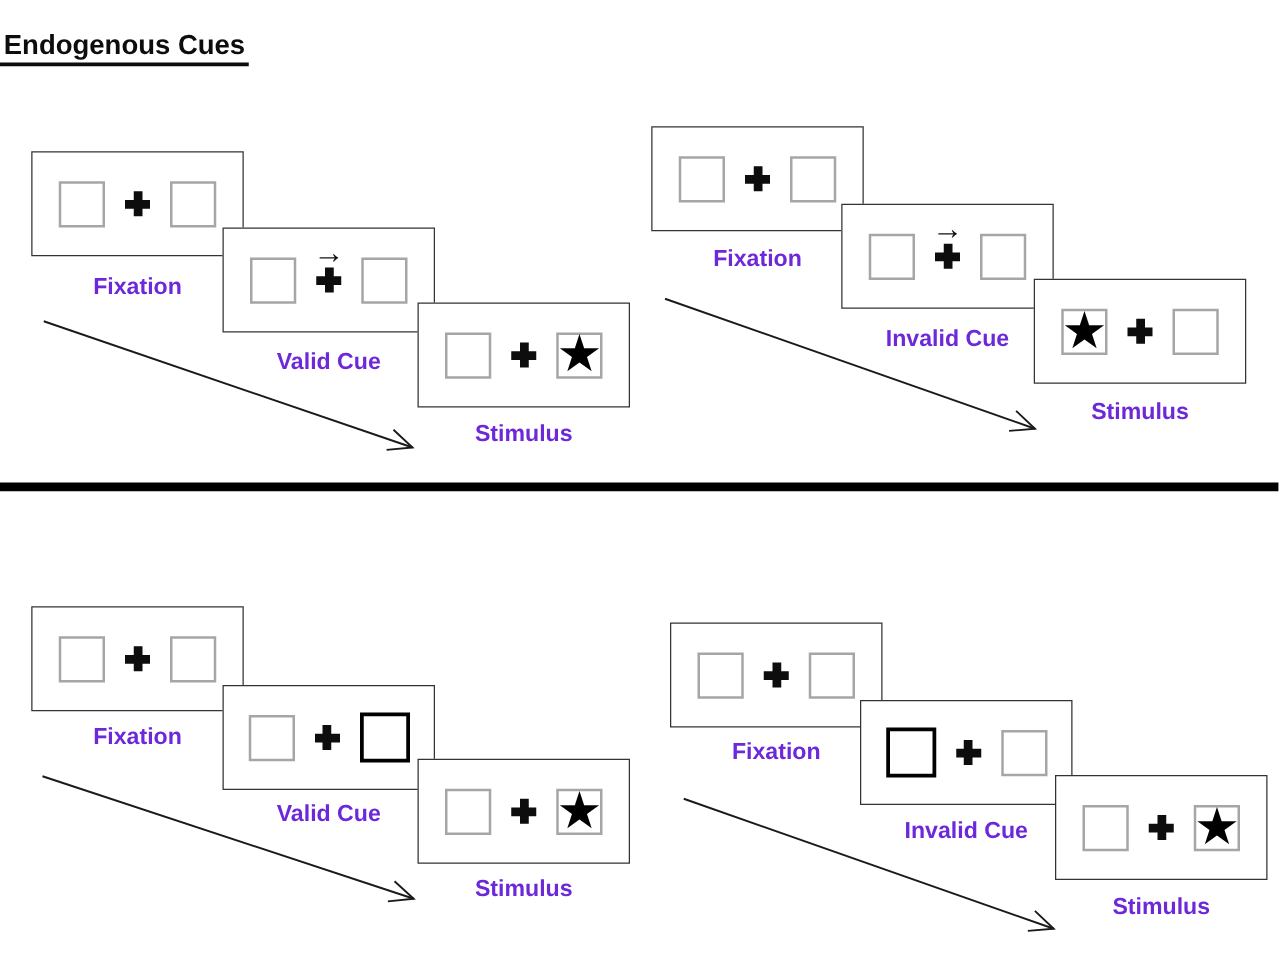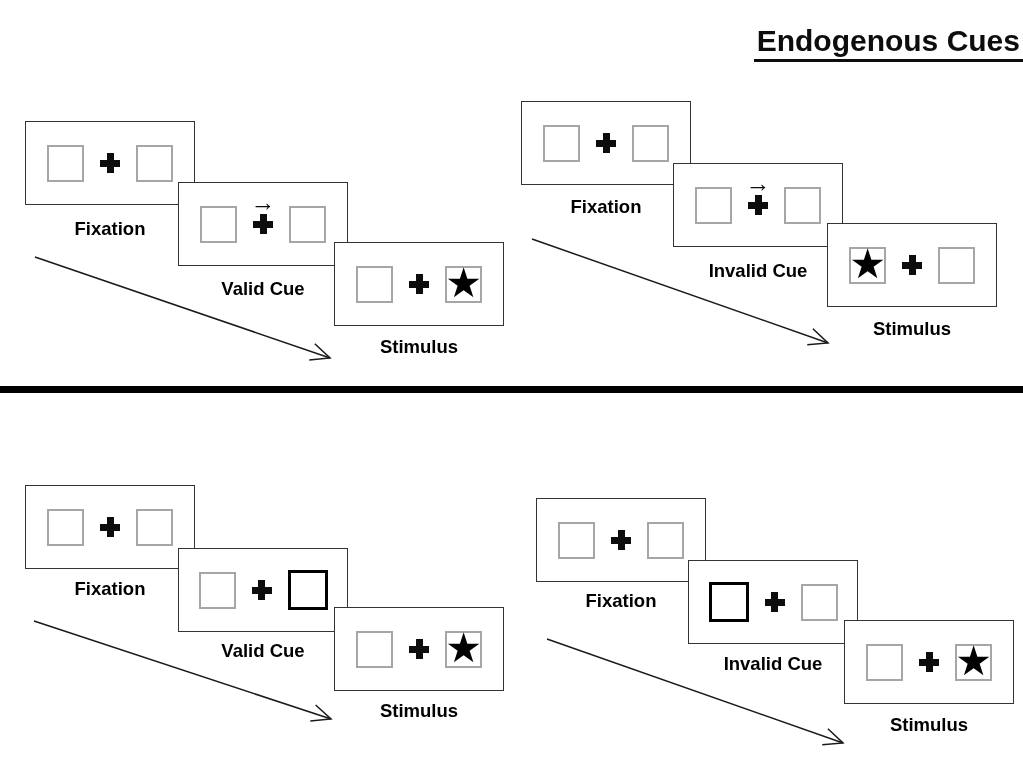--- a/index.html
+++ b/index.html
@@ -1,22 +1,22 @@
 <!DOCTYPE html>
 <html><head>
 <meta charset="utf-8">
 <style>
   html,body{margin:0;padding:0;background:#ffffff;}
   .stage{
     position:relative;width:1023px;height:767px;background:#ffffff;
     font-family:"Liberation Sans","DejaVu Sans",sans-serif;overflow:hidden;color:#0d0d0d;
   }
   .title{
-    position:absolute;left:0;width:100%;text-align:right;
-    font-weight:700;font-size:30px;line-height:1.1;color:#0d0d0d;
+    position:absolute;left:0;width:100%;text-align:left;
+    font-weight:700;font-size:22px;line-height:1.1;color:#0d0d0d;
   }
   .title .u{display:inline-block;border-bottom:3px solid #0d0d0d;padding:0 3px 2px;}
   .divider{position:absolute;left:0;top:386px;width:100%;height:7px;background:#000000;}
   .panel{
     position:absolute;width:170px;height:84px;background:#ffffff;
     border:1.5px solid #333333;box-sizing:border-box;
     display:flex;align-items:center;justify-content:center;gap:16px;
   }
   .box{
     width:37px;height:37px;box-sizing:border-box;background:#ffffff;
@@ -28,21 +28,21 @@
   .plus{position:absolute;left:0;top:0;width:20px;height:20px;}
   .plus::before{content:"";position:absolute;left:0;right:0;top:6.5px;height:7px;background:#0d0d0d;}
   .plus::after{content:"";position:absolute;top:0;bottom:0;left:6.5px;width:7px;background:#0d0d0d;}
   .cue-arrow{
     position:absolute;left:50%;top:-24px;transform:translateX(-50%);
     font-size:25px;line-height:1;font-weight:400;color:#0d0d0d;white-space:nowrap;
   }
   .star{font-size:41px;line-height:1;color:#000000;transform:translateY(-1px);}
   .plabel{
     position:absolute;width:170px;text-align:center;
-    font-weight:700;font-size:18.5px;line-height:1.05;color:#000000;
+    font-weight:700;font-size:18.5px;line-height:1.05;color:#6d28d9;
   }
   .timeline-arrows{position:absolute;left:0;top:0;width:1023px;height:767px;pointer-events:none;}
 </style>
 </head>
 <body>
 
 <div class="stage">
 
   <div class="title" style="top:24px">
     <span class="u">Endogenous Cues</span>

